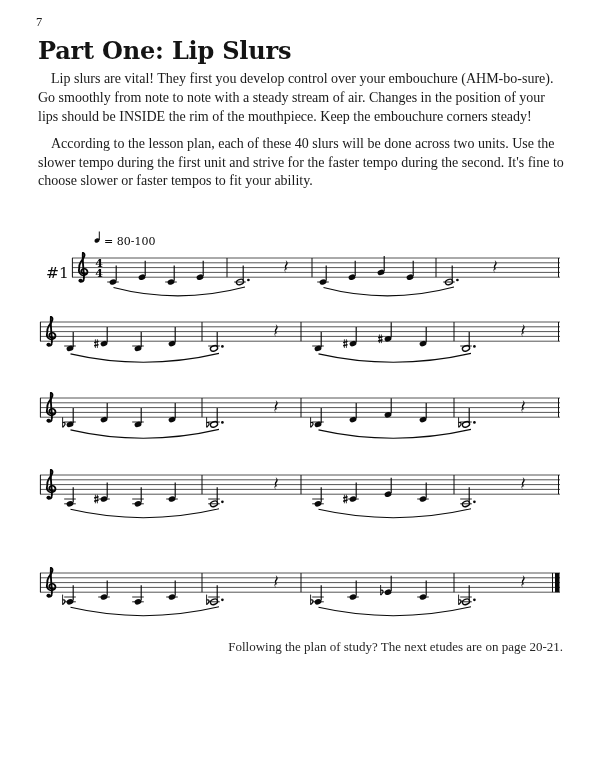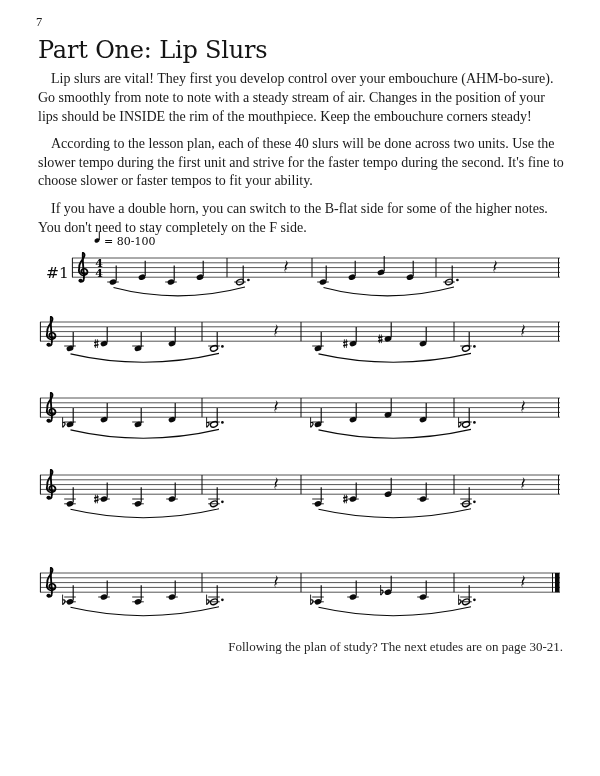--- a/index.html
+++ b/index.html
@@ -1,40 +1,39 @@
 <!DOCTYPE html>
 <html><head>
 <meta charset="utf-8">
 <style>
   html,body{margin:0;padding:0;background:#ffffff;}
   .page{position:relative;width:600px;height:776px;background:#ffffff;overflow:hidden;
         font-family:"Liberation Serif", serif;color:#1a1a1a;}
   .pageno{position:absolute;left:36px;top:15px;font-size:12.5px;}
   .title{position:absolute;left:38px;top:36px;margin:0;font-family:"DejaVu Serif", serif;
-         font-size:24px;font-weight:400;letter-spacing:-0.2px;color:#141414;}
+         font-size:24px;font-weight:700;letter-spacing:-0.2px;color:#141414;}
   .body{position:absolute;left:38px;top:70px;width:526px;font-size:14px;line-height:18.8px;
         color:#191919;}
   .body p{margin:0 0 8.5px 0;text-indent:13px;}
   #staves{position:absolute;left:0;top:0;width:600px;height:776px;}
   #staves svg{display:block;}
   .footer{position:absolute;right:37px;top:639px;font-size:13px;color:#262626;}
   .sline{stroke:#1c1c1c;stroke-width:0.75;}
   .bline{stroke:#111;stroke-width:1;}
   text.mus{font-family:"DejaVu Serif", serif;fill:#0a0a0a;}
 </style>
 </head>
 <body>
 
 <div class="page">
   <div class="pageno">7</div>
   <h1 class="title">Part One: Lip Slurs</h1>
   <div class="body">
     <p>Lip slurs are vital! They first you develop control over your embouchure (AHM-bo-sure). Go smoothly from note to note with a steady stream of air. Changes in the position of your lips should be INSIDE the rim of the mouthpiece. Keep the embouchure corners steady!</p>
     <p>According to the lesson plan, each of these 40 slurs will be done across two units. Use the slower tempo during the first unit and strive for the faster tempo during the second. It's fine to choose slower or faster tempos to fit your ability.</p>
-    <p>If you have a double horn, you can switch to the B-flat side for some of the higher notes. You don't need to stay completely on the F side.</p>
   </div>
   <div id="staves">
       <svg width="600" height="88" viewBox="0 223.5 600 88" style="position: absolute; left: 0px; top: 223.5px;">
         <line x1="72" y1="257.5" x2="560" y2="257.5" class="sline"></line>
         <line x1="72" y1="262.3" x2="560" y2="262.3" class="sline"></line>
         <line x1="72" y1="267.1" x2="560" y2="267.1" class="sline"></line>
         <line x1="72" y1="271.9" x2="560" y2="271.9" class="sline"></line>
         <line x1="72" y1="276.7" x2="560" y2="276.7" class="sline"></line>
         <line x1="72.4" y1="257.5" x2="72.4" y2="276.7" class="bline"></line>
         <line x1="227" y1="257.5" x2="227" y2="276.7" class="bline"></line>
@@ -462,14 +461,14 @@
           <ellipse cx="466" cy="601.8000000000001" rx="3.7" ry="2.6" fill="none" stroke="#0a0a0a" stroke-width="1.4" transform="rotate(-21 466 601.8000000000001)"></ellipse>
           <circle cx="474.4" cy="599.8000000000001" r="1.35" fill="#0a0a0a"></circle>
           <line x1="469.2" y1="600.6" x2="469.2" y2="585.3000000000001" stroke="#0a0a0a" stroke-width="1.15"></line>
         </g>
         <path d="M -1.4 -6.5 C 1.0 -4.2 1.3 -2.9 -0.1 -1.4 C -1.3 -0.1 -1.2 1.0 0.3 2.6 C -1.9 2.2 -2.6 3.8 -1.0 6.4 C -2.9 4.6 -2.9 2.6 -1.6 1.6 C -2.5 0.4 -2.4 -1.0 -1.1 -2.4 C -0.3 -3.4 -0.4 -4.8 -1.4 -6.5 Z" fill="#0a0a0a" transform="translate(277 581.6)"></path>
         <path d="M -1.4 -6.5 C 1.0 -4.2 1.3 -2.9 -0.1 -1.4 C -1.3 -0.1 -1.2 1.0 0.3 2.6 C -1.9 2.2 -2.6 3.8 -1.0 6.4 C -2.9 4.6 -2.9 2.6 -1.6 1.6 C -2.5 0.4 -2.4 -1.0 -1.1 -2.4 C -0.3 -3.4 -0.4 -4.8 -1.4 -6.5 Z" fill="#0a0a0a" transform="translate(524 581.6)"></path>
         <path d="M 70.5 607.3000000000001 Q 144 624.3000000000001 219 606.8000000000001" fill="none" stroke="#0a0a0a" stroke-width="1.1"></path>
         <path d="M 318.5 607.3000000000001 Q 394 624.3000000000001 471 606.8000000000001" fill="none" stroke="#0a0a0a" stroke-width="1.1"></path>
       </svg>
     </div>
-  <div class="footer">Following the plan of study? The next etudes are on page 30-21.</div>
+  <div class="footer">Following the plan of study? The next etudes are on page 20-21.</div>
 </div>
 
 </body></html>

